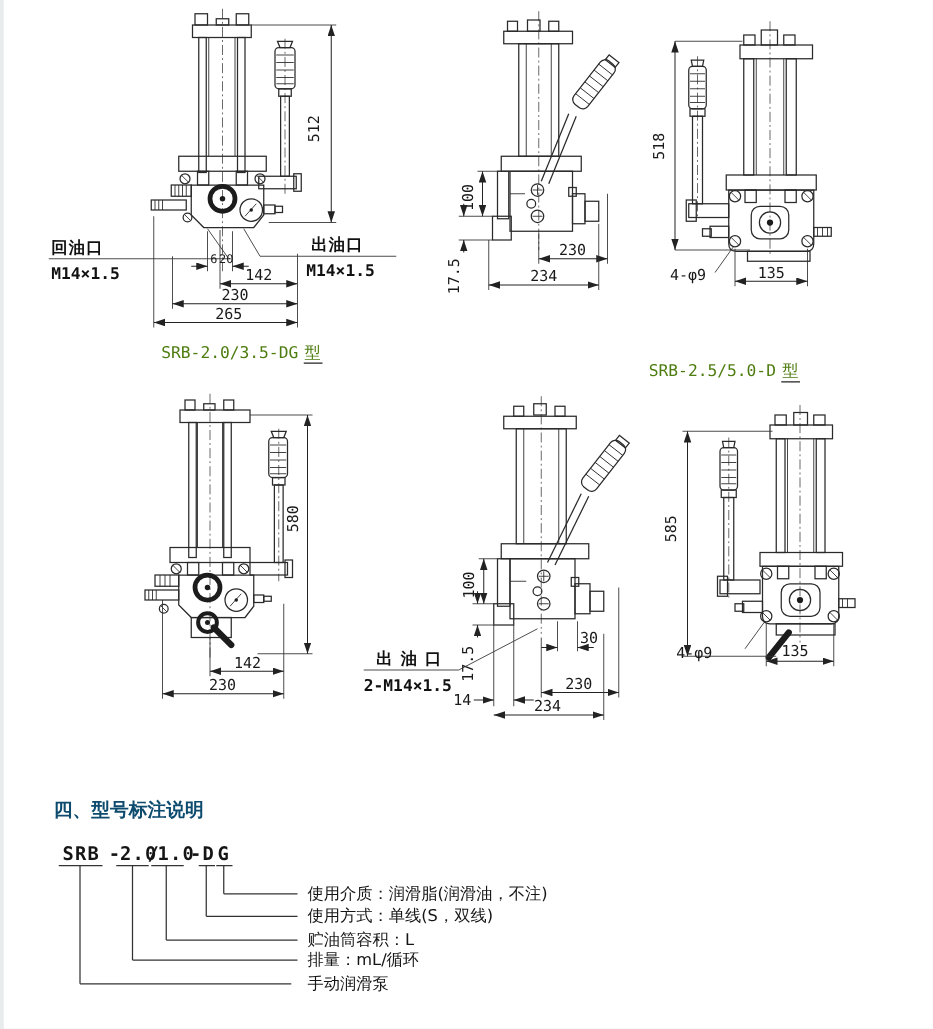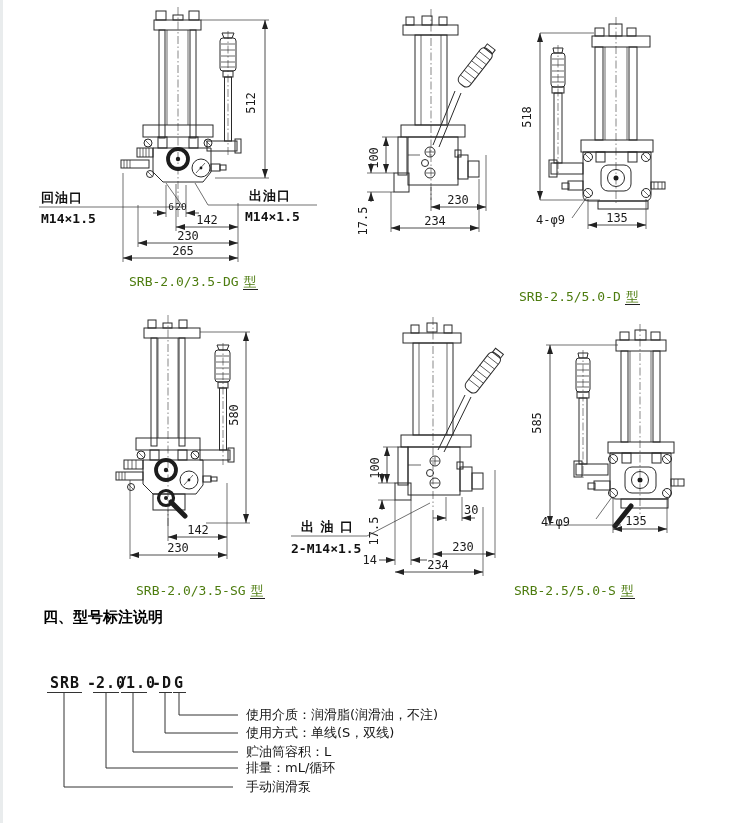--- a/index.html
+++ b/index.html
@@ -18,21 +18,21 @@
   .dot{fill:#1c1c1c;stroke:none;}
   text.dt{font:12px "DejaVu Sans Mono",monospace;fill:#1a1a1a;}
   text.ds{font:9.5px "DejaVu Sans Mono",monospace;fill:#1a1a1a;}
   text.zh{font:bold 13px "DejaVu Sans",sans-serif;fill:#111;letter-spacing:1px;}
   text.th{font:bold 13px "DejaVu Sans Mono",monospace;fill:#111;}
   text.code{font:bold 15px "DejaVu Sans Mono",monospace;fill:#151515;letter-spacing:1px;}
   text.note{font:13px "DejaVu Sans",sans-serif;fill:#151515;}
   .caption{position:absolute;text-align:left;font:13px "DejaVu Sans Mono","DejaVu Sans",monospace;
            color:#4d7c0f;white-space:nowrap;}
   .caption .sfx{border-bottom:1px solid #222;padding:0 1px;margin-left:4px;font-family:"DejaVu Sans",sans-serif;}
-  #heading{position:absolute;left:40px;top:608px;font:bold 15px "DejaVu Sans",sans-serif;color:#000000;}
+  #heading{position:absolute;left:40px;top:639px;font:bold 15px "DejaVu Sans",sans-serif;color:#0c4a6e;}
 </style>
 </head>
 <body>
 
 <div id="page">
 
 <svg width="0" height="0">
   <defs>
     <marker id="arr" markerUnits="userSpaceOnUse" markerWidth="10" markerHeight="7" refX="9" refY="3" orient="auto-start-reverse">
       <path d="M9,3 L0,6 L0,0 Z" fill="#222"></path>
@@ -313,23 +313,20 @@
     <text class="dt" transform="translate(130,100) rotate(-90)" text-anchor="middle">580</text>
     <line class="xl" x1="60" y1="195" x2="60" y2="226"></line>
         <line class="xl" x1="119" y1="168" x2="119" y2="244"></line>
     <line class="dl" x1="60" y1="222" x2="119" y2="222"></line>
     <text class="dt" x="90" y="219" text-anchor="middle">142</text>
     <line class="xl" x1="22" y1="165" x2="22" y2="244"></line>
     <line class="dl" x1="22" y1="240" x2="119" y2="240"></line>
     <text class="dt" x="70" y="237" text-anchor="middle">230</text>
   </g>
 </svg>
-<div class="caption" style="left:133px;top:582px;width:138px">
-  <span>SRB-2.0/3.5-SG</span><span class="sfx">型</span>
-</div>
 
 <svg style="left:280px;top:315px" width="225" height="266" viewBox="0 0 225 266">
   <g>
     <line class="cl" x1="150" y1="2" x2="150" y2="192"></line>
     <rect class="ln" x="128" y="10" width="8" height="8"></rect>
         <rect class="ln" x="144" y="8" width="10" height="9"></rect>
         <rect class="ln" x="161" y="10" width="8" height="8"></rect>
     <rect class="ln" x="120" y="18" width="58" height="10"></rect>
     <rect class="ln" x="130" y="28" width="40" height="92"></rect>
     <line class="hl" x1="136" y1="28" x2="136" y2="120"></line>
@@ -450,23 +447,20 @@
     <line class="dl" x1="22" y1="27" x2="22" y2="207"></line>
     <text class="dt" transform="translate(13,105) rotate(-90)" text-anchor="middle">585</text>
     <line class="xl" x1="84" y1="179" x2="68" y2="201"></line>
     <text class="dt" x="13" y="208">4-φ9</text>
     <line class="xl" x1="85" y1="181" x2="85" y2="215"></line>
         <line class="xl" x1="139" y1="181" x2="139" y2="215"></line>
     <line class="dl" x1="85" y1="211" x2="139" y2="211"></line>
     <text class="dt" x="108" y="207" text-anchor="middle">135</text>
   </g>
 </svg>
-<div class="caption" style="left:511px;top:582px;width:138px">
-  <span>SRB-2.5/5.0-S</span><span class="sfx">型</span>
-</div>
 
 <div id="heading">四、型号标注说明</div>
 
 <svg style="left:30px;top:665px" width="490" height="155" viewBox="0 0 490 155">
   <g>
     <text class="code" x="17" y="23">SRB</text>
     <text class="code" x="54" y="23">-</text>
     <text class="code" x="63" y="23">2.0</text>
     <text class="code" x="85" y="23">/</text>
     <text class="code" x="93" y="23">1.0</text>

